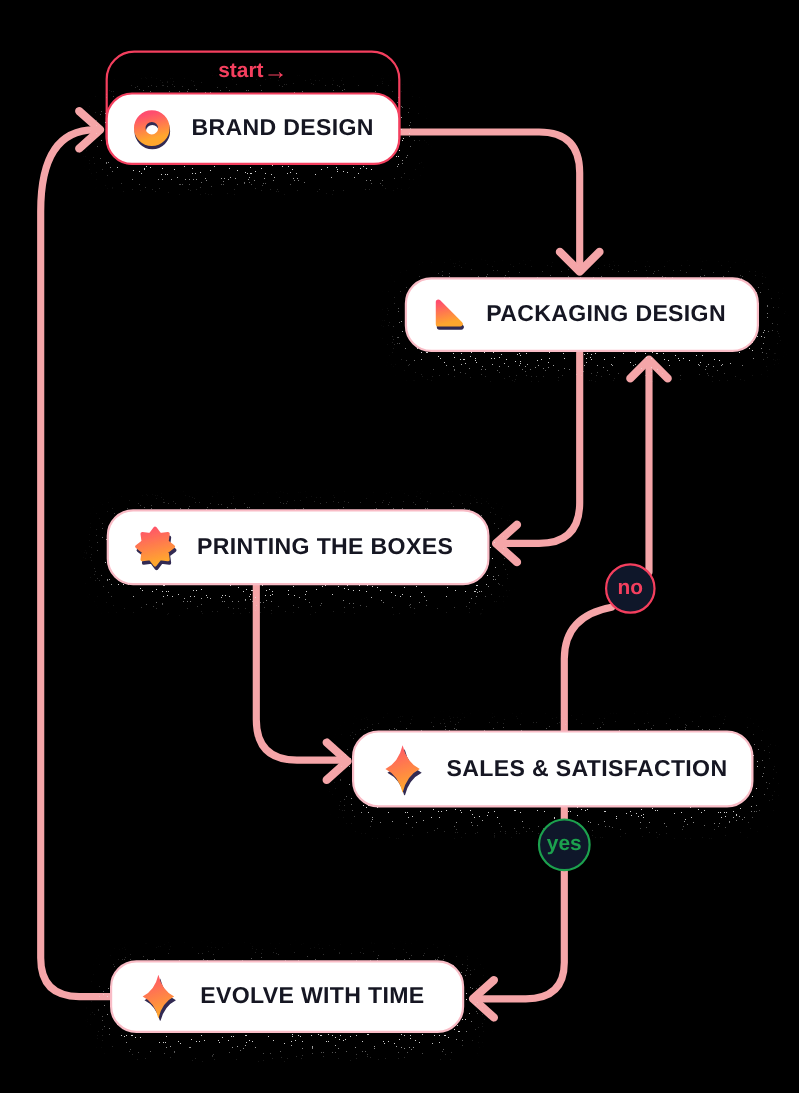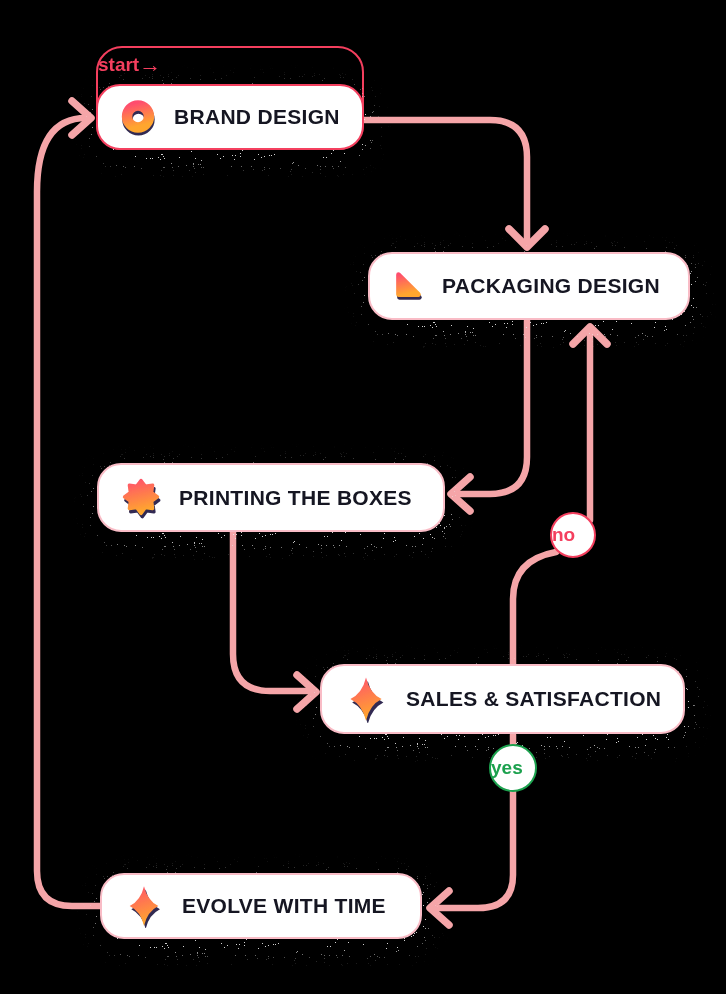--- a/index.html
+++ b/index.html
@@ -15,26 +15,26 @@
   .node .label{font-size:21px;font-weight:600;letter-spacing:.3px;color:#121420;white-space:nowrap;}
   .node.brand{left:96px;top:84px;width:268px;height:66px;border-color:#F43F5E;}
   .node.packaging{left:368px;top:252px;width:322px;height:68px;}
   .node.printing{left:97px;top:463px;width:348px;height:69px;}
   .node.sales{left:320px;top:664px;width:365px;height:70px;}
   .node.evolve{left:100px;top:873px;width:322px;height:66px;}
   .node svg{flex:0 0 auto;}
 
   .start-group{position:absolute;left:96px;top:46px;width:268px;height:104px;
                border:2.5px solid #F43F5E;border-radius:26px;z-index:2;box-sizing:border-box;}
-  .start-row{height:34px;display:flex;align-items:center;gap:0;
+  .start-row{height:34px;display:flex;align-items:center;justify-content:center;gap:0;
              color:#F43F5E;font-weight:700;font-size:19px;}
   .start-row .glyph{font-size:22px;line-height:1;}
 
-  .decision{position:absolute;display:flex;align-items:center;
-            background:#ffffff;border-radius:50%;z-index:3;font-weight:700;font-size:19px;
+  .decision{position:absolute;display:flex;align-items:center;justify-content:center;
+            background:#0f172a;border-radius:50%;z-index:3;font-weight:700;font-size:19px;
             box-sizing:border-box;}
   .decision.no{left:550px;top:512px;width:46px;height:46px;border:2.5px solid #F43F5E;color:#F43F5E;}
   .decision.yes{left:489px;top:744px;width:48px;height:48px;border:2.5px solid #1CA14E;color:#1CA14E;}
 </style>
 </head>
 <body>
 
 <div class="canvas">
 
   <svg width="0" height="0" style="position:absolute" aria-hidden="true">

